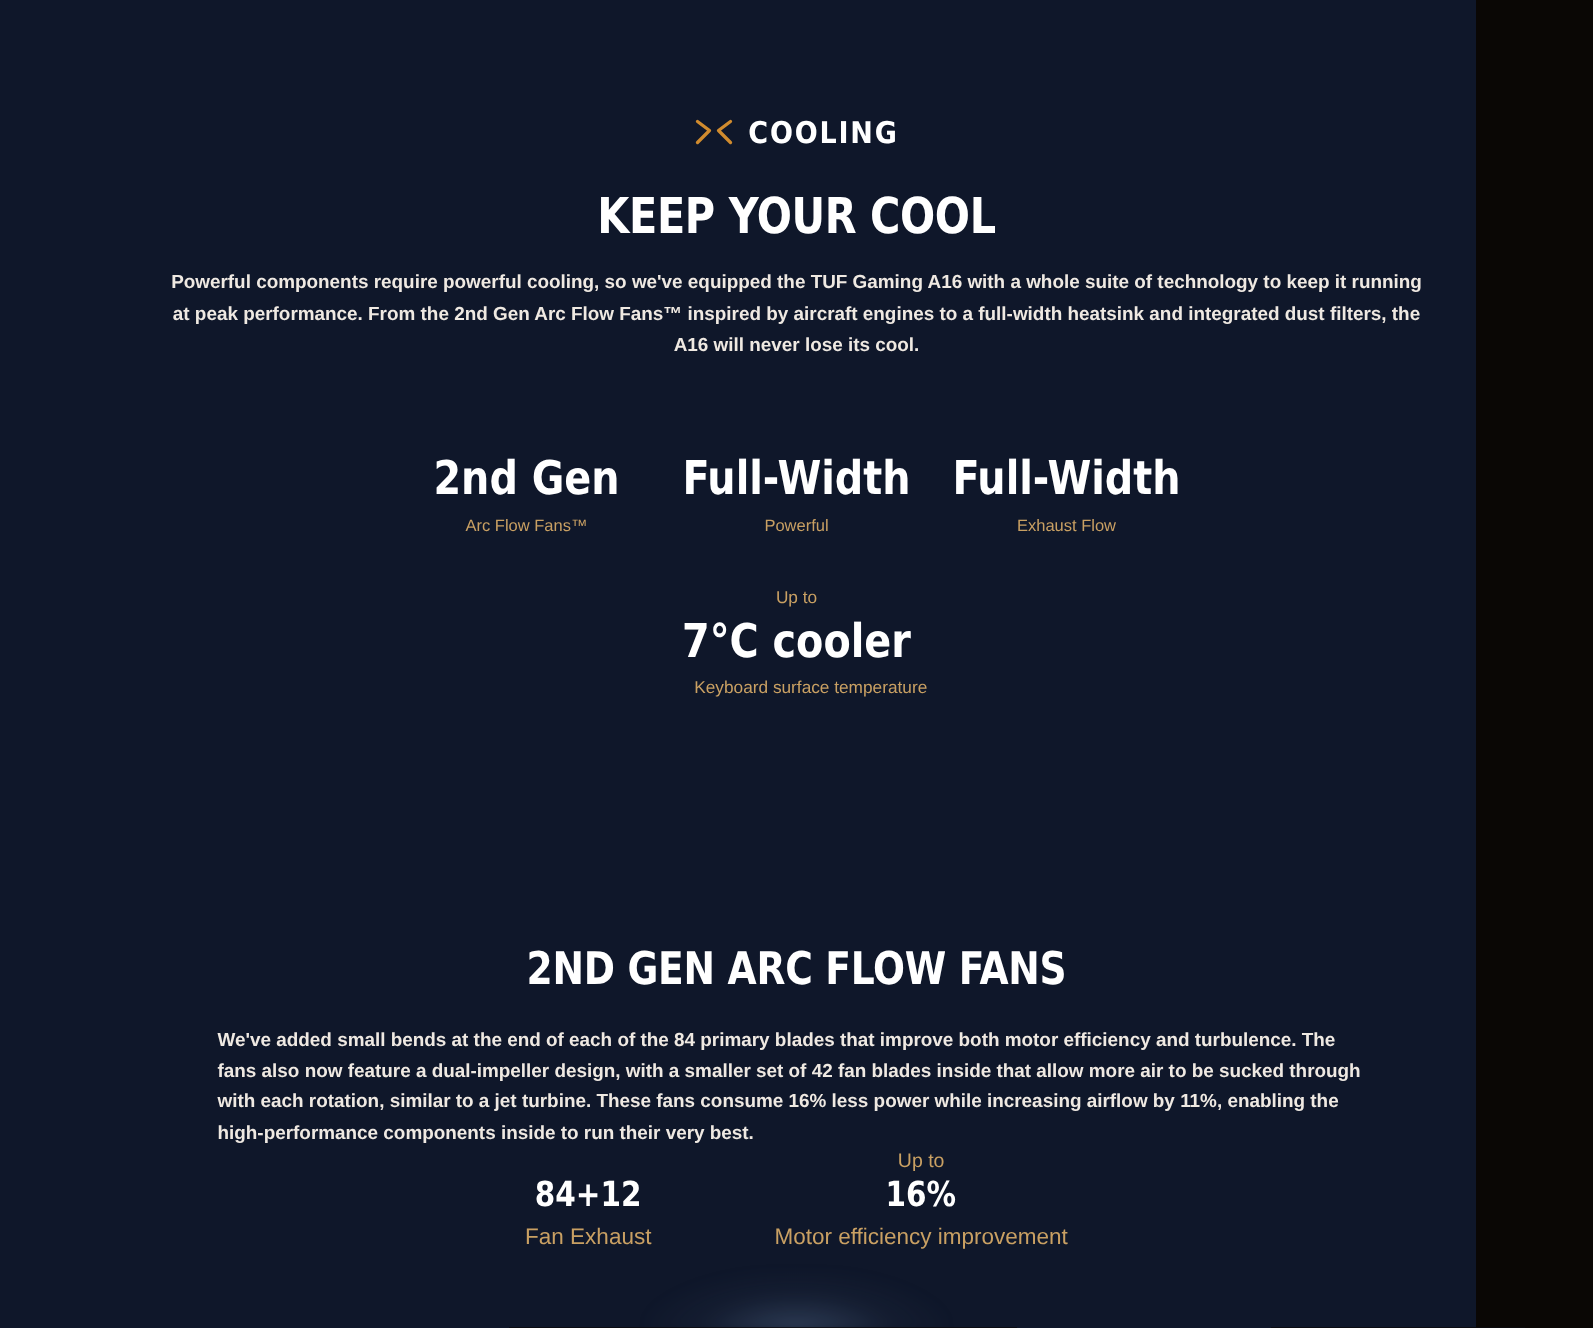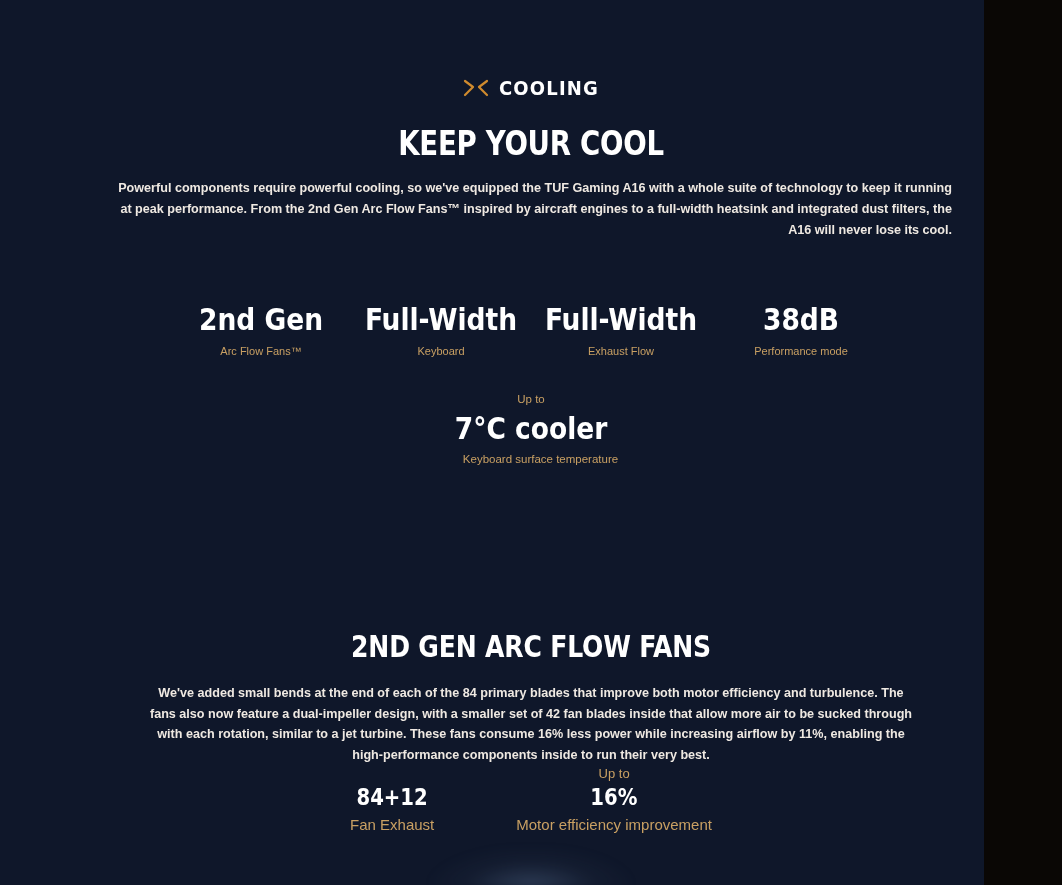--- a/index.html
+++ b/index.html
@@ -58,21 +58,21 @@
     font-size: 33px;
     letter-spacing: -0.3px;
     color: #ffffff;
     transform: scaleX(0.93);
   }
   .intro {
     position: absolute;
     top: 178px;
     left: 110px;
     width: 842px;
-    text-align: right;
+    text-align: center;
     font-size: 12.6px;
     font-weight: 700;
     line-height: 21px;
     color: #efe9e2;
   }
 
   
   .stats-row {
     position: absolute;
     top: 300px;
@@ -143,21 +143,21 @@
     font-size: 30px;
     letter-spacing: -0.2px;
     color: #ffffff;
     transform: scaleX(0.93);
   }
   .body2 {
     position: absolute;
     top: 683px;
     left: 145px;
     width: 772px;
-    text-align: center;
+    text-align: left;
     font-size: 12.6px;
     font-weight: 700;
     line-height: 20.5px;
     color: #efe9e2;
   }
 
   .stats-row2 {
     position: absolute;
     top: 765px;
     left: 0;
@@ -219,29 +219,25 @@
 
   <div class="intro">Powerful components require powerful cooling, so we've equipped the TUF Gaming A16 with a whole suite of technology to keep it running at peak performance. From the 2nd Gen Arc Flow Fans™ inspired by aircraft engines to a full-width heatsink and integrated dust filters, the A16 will never lose its cool.</div>
 
   <div class="stats-row">
     <div class="stat">
       <div class="stat-value">2nd Gen</div>
       <div class="stat-label">Arc Flow Fans™</div>
     </div>
     <div class="stat">
       <div class="stat-value">Full-Width</div>
-      <div class="stat-label">Keyboard</div>
+      <div class="stat-label">Powerful</div>
     </div>
     <div class="stat">
       <div class="stat-value">Full-Width</div>
       <div class="stat-label">Exhaust Flow</div>
-    </div>
-    <div class="stat">
-      <div class="stat-value">38dB</div>
-      <div class="stat-label">Performance mode</div>
     </div>
   </div>
 
   <div class="stat-center">
     <div class="upto">Up to</div>
     <div class="big">7°C cooler</div>
     <div class="sub">Keyboard surface temperature</div>
   </div>
 
   <div class="headline2">2ND GEN ARC FLOW FANS</div>

